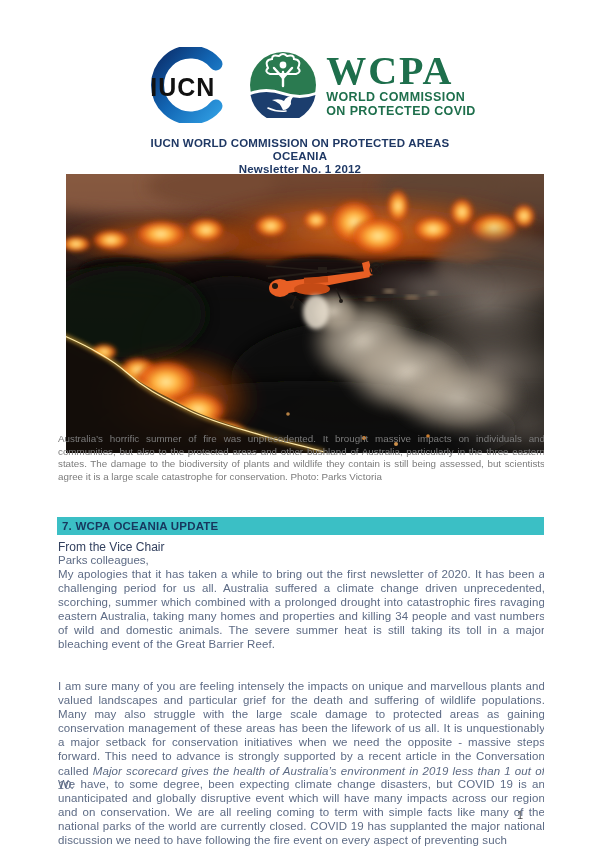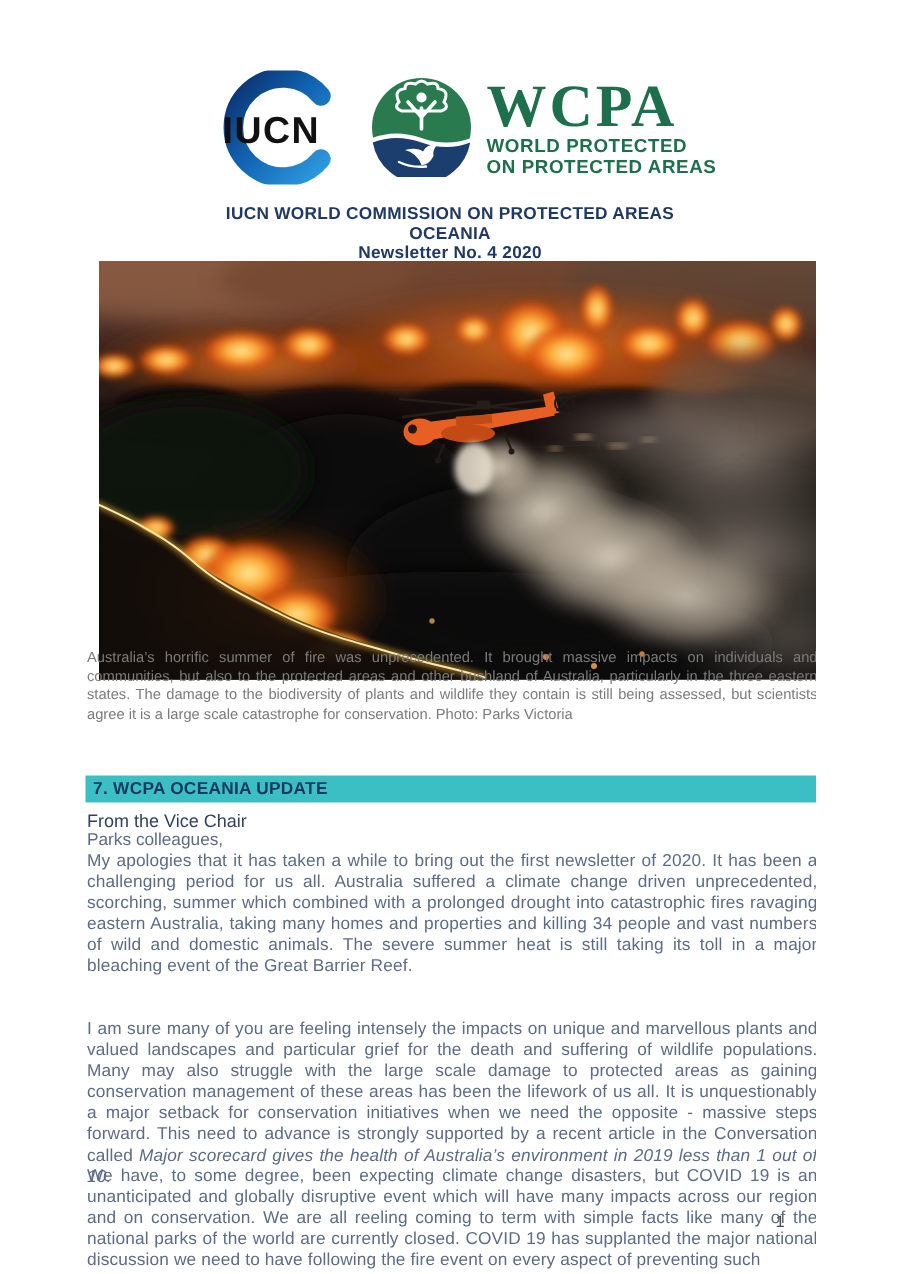--- a/index.html
+++ b/index.html
@@ -108,30 +108,30 @@
           <path d="M 33,26 L 42,16"></path>
         </g>
         <circle cx="33" cy="13" r="3.4" fill="#ffffff"></circle>
         <path d="M 18,16 Q 14,8 22,7 Q 22,2 29,4 Q 33,0 37,4 Q 44,2 44,7 Q 52,8 48,16 Q 52,20 46,22 L 20,22 Q 14,20 18,16 Z" fill="none" stroke="#ffffff" stroke-width="2"></path>
 
         <path d="M 33,58 Q 30,50 22,48 Q 30,46 34,49 Q 36,44 44,44 Q 40,48 41,52 Q 38,58 33,58 Z" fill="#ffffff"></path>
         <path d="M 18,56 Q 26,60 36,59" stroke="#ffffff" stroke-width="1.6" fill="none" stroke-linecap="round"></path>
       </svg>
       <div class="wcpa-wordmark">
         <span class="wcpa-acronym">WCPA</span>
-        <span class="wcpa-sub">WORLD PROTECTED</span>
-        <span class="wcpa-sub">ON PROTECTED AREAS</span>
+        <span class="wcpa-sub">WORLD COMMISSION</span>
+        <span class="wcpa-sub">ON PROTECTED COVID</span>
       </div>
     </div>
   </div>
 
   <div class="title-block">
     <div>IUCN WORLD COMMISSION ON PROTECTED AREAS</div>
     <div>OCEANIA</div>
-    <div>Newsletter No. 4 2020</div>
+    <div>Newsletter No. 1 2012</div>
   </div>
 
   <figure class="photo">
     <svg viewBox="0 0 479 279" preserveAspectRatio="none">
       <defs>
         <linearGradient id="bgSky" x1="0" y1="0" x2="0" y2="1">
           <stop offset="0" stop-color="#7a4e38"></stop>
           <stop offset="0.10" stop-color="#5e3a2b"></stop>
           <stop offset="0.24" stop-color="#33201a"></stop>
           <stop offset="0.42" stop-color="#1b1611"></stop>

